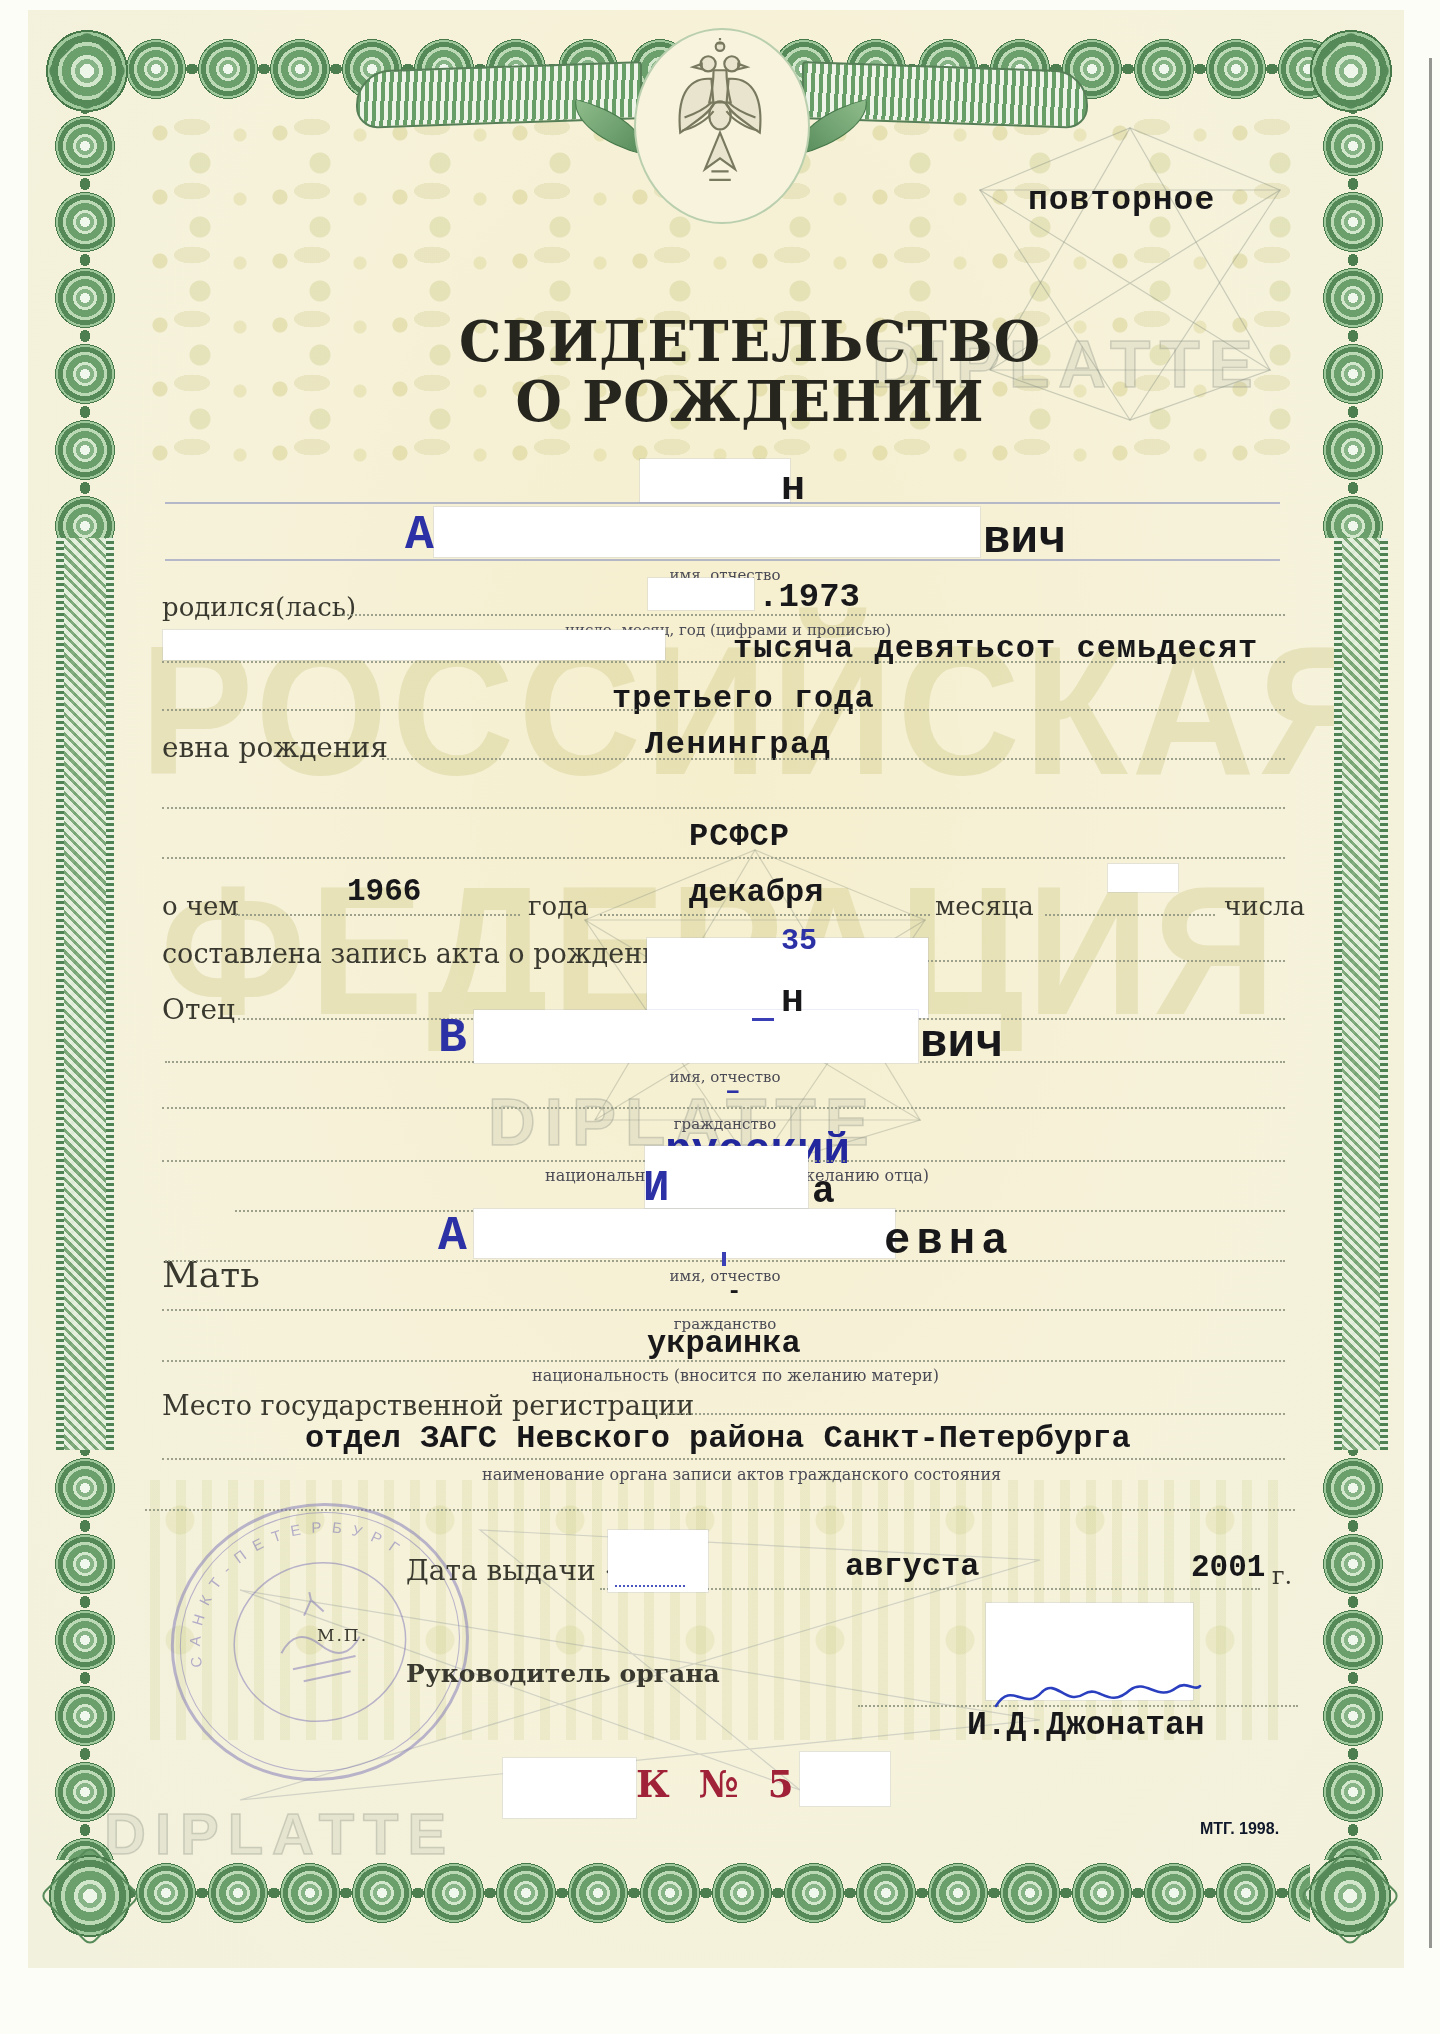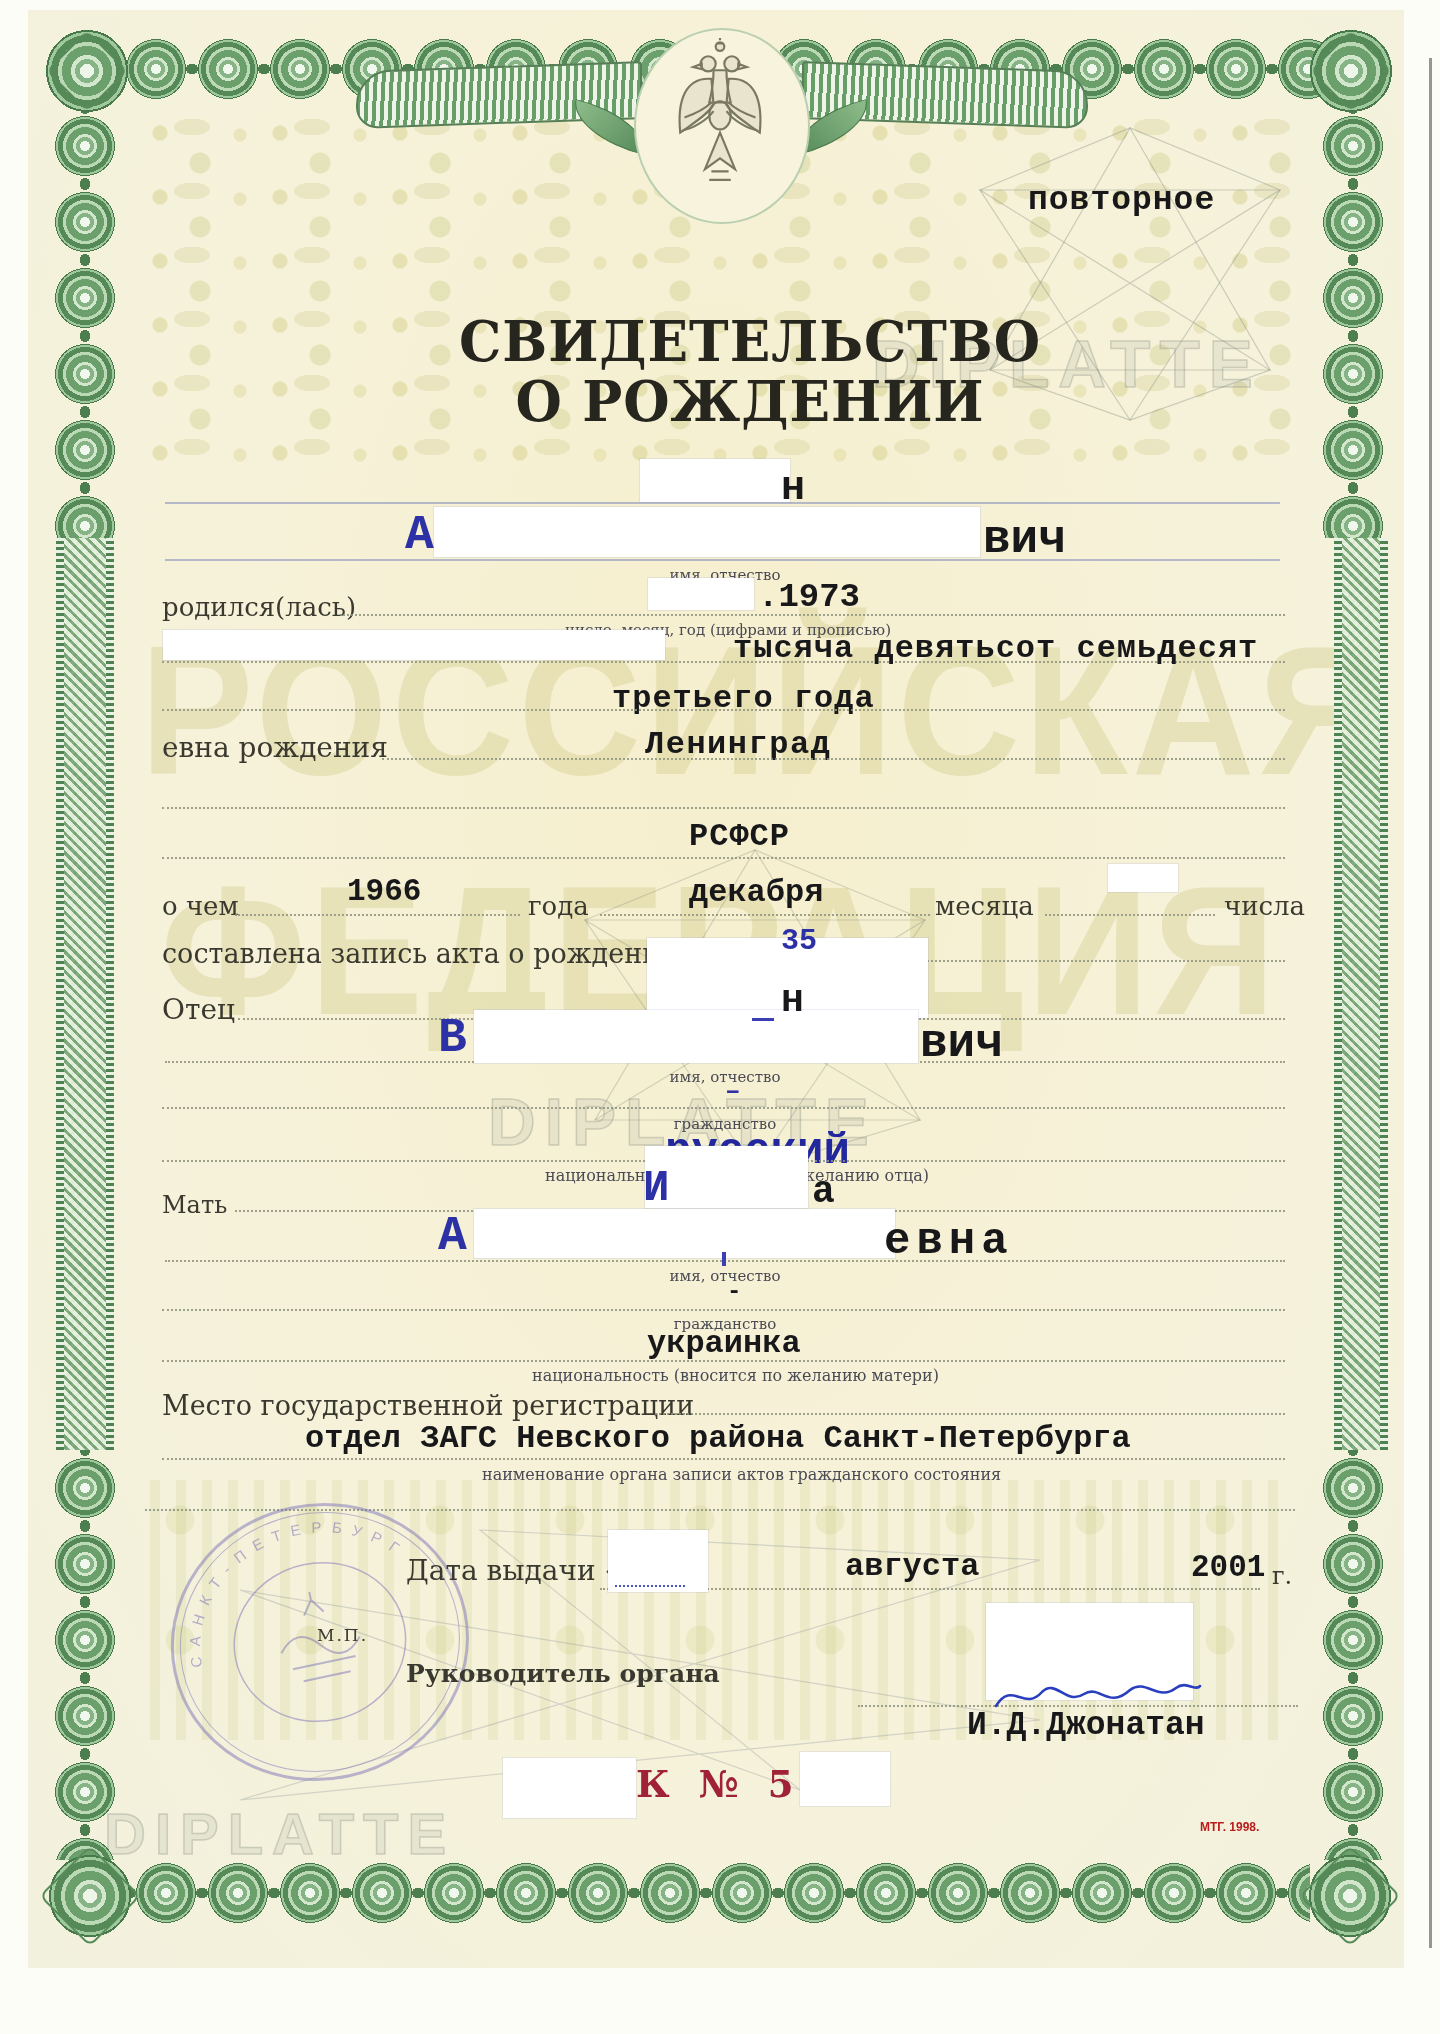--- a/index.html
+++ b/index.html
@@ -203,21 +203,21 @@
   <div class="abs t t-blue" style="left:725px;top:1076px;font-size:26px;">–</div>
   <div class="abs rule" style="left:162px;top:1107px;width:1123px;"></div>
   <div class="abs slbl" style="left:585px;top:1115px;width:280px;text-align:center;">гражданство</div>
   <div class="abs t" style="left:665px;top:1126px;font-size:44px;color:#23279d;">русский</div>
   <div class="abs rule" style="left:162px;top:1160px;width:1123px;"></div>
   <div class="abs slbl" style="left:545px;top:1166px;font-size:16px;z-index:1;">национальность (вносится по желанию отца)</div>
   <div class="abs redact" style="left:645px;top:1146px;width:163px;height:62px;z-index:2;"></div>
 
   <div class="abs t t-blue" style="left:643px;top:1163px;font-size:44px;z-index:3;">И</div>
   <div class="abs t" style="left:812px;top:1170px;font-size:38px;z-index:3;">а</div>
-  <div class="abs lbl" style="left:162px;top:1191px;font-size:24px;">Мать</div>
+  <div class="abs lbl" style="left:162px;top:1254px;font-size:36px;">Мать</div>
   <div class="abs rule" style="left:235px;top:1210px;width:1050px;"></div>
   <div class="abs t t-blue" style="left:438px;top:1209px;font-size:48px;z-index:3;">А</div>
   <div class="abs redact" style="left:474px;top:1209px;width:421px;height:49px;z-index:2;"></div>
   <div class="abs" style="left:722px;top:1252px;width:4px;height:14px;background:#3a3fb5;z-index:3;"></div>
   <div class="abs t" style="left:884px;top:1216px;font-size:44px;letter-spacing:6px;z-index:3;">евна</div>
   <div class="abs rule" style="left:165px;top:1260px;width:1120px;"></div>
   <div class="abs slbl" style="left:585px;top:1267px;width:280px;text-align:center;">имя, отчество</div>
   <div class="abs t" style="left:727px;top:1278px;font-size:24px;">-</div>
   <div class="abs rule" style="left:162px;top:1309px;width:1123px;"></div>
   <div class="abs slbl" style="left:585px;top:1315px;width:280px;text-align:center;">гражданство</div>
@@ -260,16 +260,16 @@
   <svg class="abs" style="left:990px;top:1676px;z-index:4;" width="215" height="44" viewBox="0 0 215 44">
     <path d="M6,30 C22,4 34,36 52,16 C66,2 76,30 94,18 C110,8 118,34 140,14 C156,2 168,26 186,12 C196,4 206,16 210,10" fill="none" stroke="#2a3ec0" stroke-width="2.6" stroke-linecap="round"></path>
   </svg>
   <div class="abs rule" style="left:858px;top:1705px;width:440px;z-index:1;"></div>
   <div class="abs t" style="left:967px;top:1707px;font-size:33px;z-index:3;">И.Д.Джонатан</div>
 
   <div class="abs redact" style="left:503px;top:1758px;width:133px;height:60px;z-index:2;"></div>
   <div class="abs" style="left:636px;top:1762px;font-size:37px;font-weight:700;color:#a02238;letter-spacing:8px;z-index:3;white-space:nowrap;">К № 59</div>
   <div class="abs redact" style="left:800px;top:1752px;width:90px;height:54px;z-index:4;"></div>
 
-  <div class="abs" style="left:1200px;top:1820px;font-family:'Liberation Sans','DejaVu Sans',sans-serif;font-weight:700;font-size:12px;color:#b91c1c;">МТГ. 1998.</div>
+  <div class="abs" style="left:1200px;top:1820px;font-family:'Liberation Sans','DejaVu Sans',sans-serif;font-weight:700;font-size:16px;color:#0f172a;">МТГ. 1998.</div>
 
   <div class="abs" style="left:1429px;top:58px;width:3px;height:1890px;background:rgba(45,45,45,.5);"></div>
 </div>
 
 </body></html>

